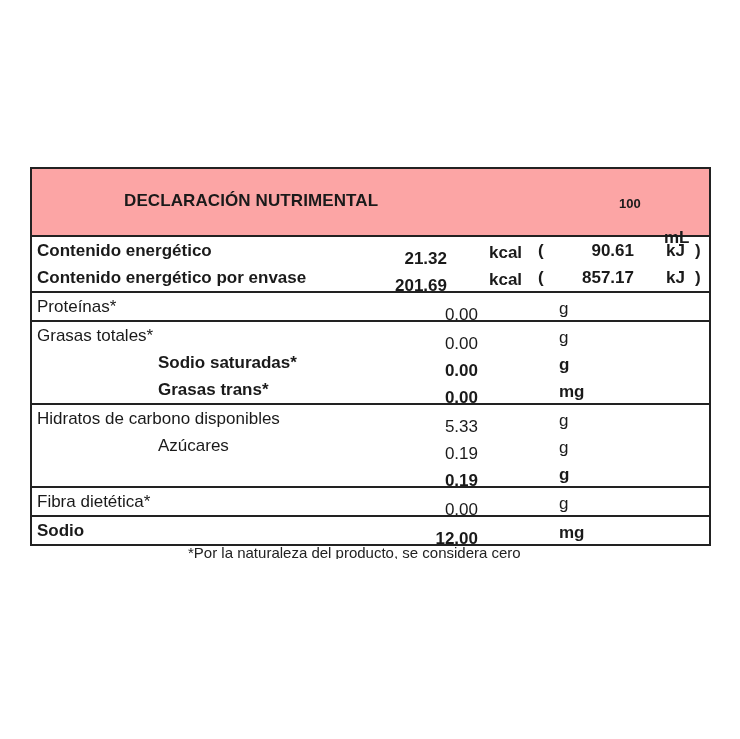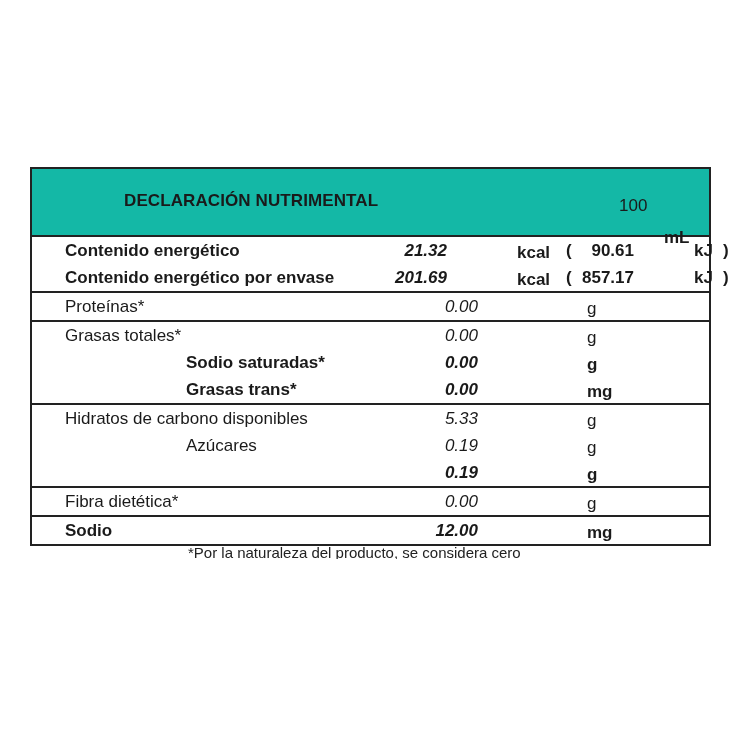--- a/index.html
+++ b/index.html
@@ -1,30 +1,30 @@
 <!DOCTYPE html>
 <html><head>
 <meta charset="utf-8">
 <style>
   html, body { margin:0; padding:0; background:#ffffff; }
   body { width:740px; height:739px; position:relative; overflow:hidden;
          font-family:"Liberation Sans", "DejaVu Sans", sans-serif; color:#1a1a1a; }
   .table { position:absolute; left:30px; top:167px; width:681px;
            border:2px solid #222; box-sizing:border-box; }
-  .header { height:66px; background:#14b8a6; border-bottom:2px solid #222;
+  .header { height:66px; background:#fca5a5; border-bottom:2px solid #222;
             position:relative; }
   .hdr-title { position:absolute; left:92px; top:22px; font-size:17px; font-weight:bold; letter-spacing:0.1px; }
-  .hdr-qty { position:absolute; left:587px; top:27px; font-size:17px; font-weight:normal; }
+  .hdr-qty { position:absolute; left:587px; top:27px; font-size:13px; font-weight:bold; }
   .hdr-unit { position:absolute; left:632px; top:27px; font-size:17px; font-weight:bold;margin-top:32px; }
-  .section { border-bottom:2px solid #222; position:relative;padding-left:28px; }
+  .section { border-bottom:2px solid #222; position:relative; }
   .section:last-child { border-bottom:none; }
   .row { position:relative; height:27px; font-size:17px; }
   .row .lbl { position:absolute; top:4px; left:5px; white-space:nowrap; }
   .row .lbl.ind { left:126px; }
-  .row .val { position:absolute; top:4px; right:231px; text-align:right;font-style:italic; }
+  .row .val { position:absolute; top:12px; right:231px; text-align:right; }
   .row .unit { position:absolute; top:6px; left:527px; }
   .bold { font-weight:bold; }
   .energy .row .val { right:262px; }
   .energy .row .unit { left:457px; }
   .energy .row .paren1 { position:absolute; top:4px; left:506px; }
   .energy .row .kjval { position:absolute; top:4px; right:75px; text-align:center; }
   .energy .row .kj { position:absolute; top:4px; left:634px; }
   .energy .row .paren2 { position:absolute; top:4px; left:663px; }
   .footnote { position:absolute; left:188px; top:544px; font-size:15px; color:#222; height:15px; overflow:hidden; }
 </style>

